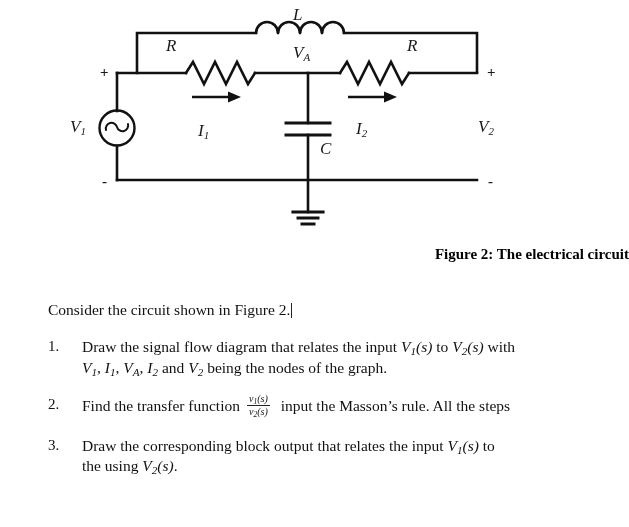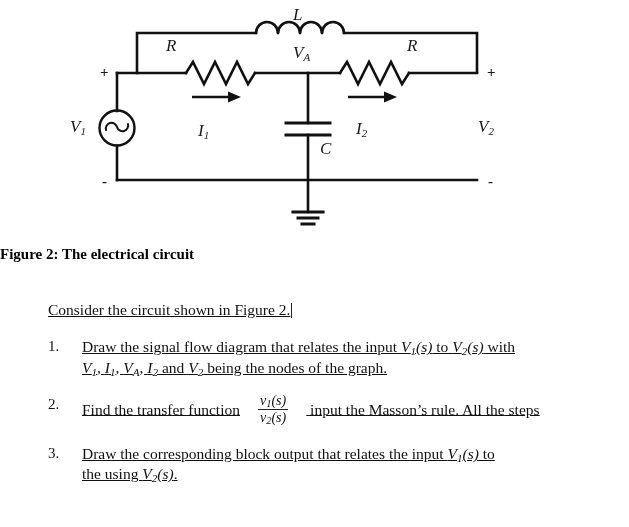--- a/index.html
+++ b/index.html
@@ -54,37 +54,36 @@
     color: #1a1a1a;
     line-height: 1;
   }
 
   
   #figure-caption {
     position: absolute;
     left: 0;
     top: 246px;
     width: 629px;
-    text-align: left;
+    text-align: right;
     font-family: "Liberation Serif", serif;
     font-weight: bold;
     font-size: 15px;
     color: #000000;
   }
 
   
   #body-text {
     position: absolute;
     left: 0;
     top: 300px;
     width: 531px;
     font-family: "Liberation Serif", serif;
     font-size: 15.5px;
     color: #111111;
-    text-decoration: underline;
   }
   #intro-paragraph {
     position: relative;
     margin: 0 0 0 48px;
     width: 540px;
     line-height: 1.25;
   }
   .caret {
     display: inline-block;
     width: 1px;
@@ -121,23 +120,23 @@
     font-size: 0.72em;
     font-style: italic;
     vertical-align: baseline;
     position: relative;
     top: 3px;
   }
   .frac {
     display: inline-block;
     vertical-align: middle;
     text-align: right;
-    font-size: 14px;
+    font-size: 10px;
     line-height: 1.05;
-    margin: 0 18px;
+    margin: 0 7px;
     position: relative;
     top: -1px;
   }
   .frac .num {
     display: block;
     border-bottom: 1px solid #222;
     padding: 0 2px 1px 2px;
     font-style: italic;
   }
   .frac .den {

